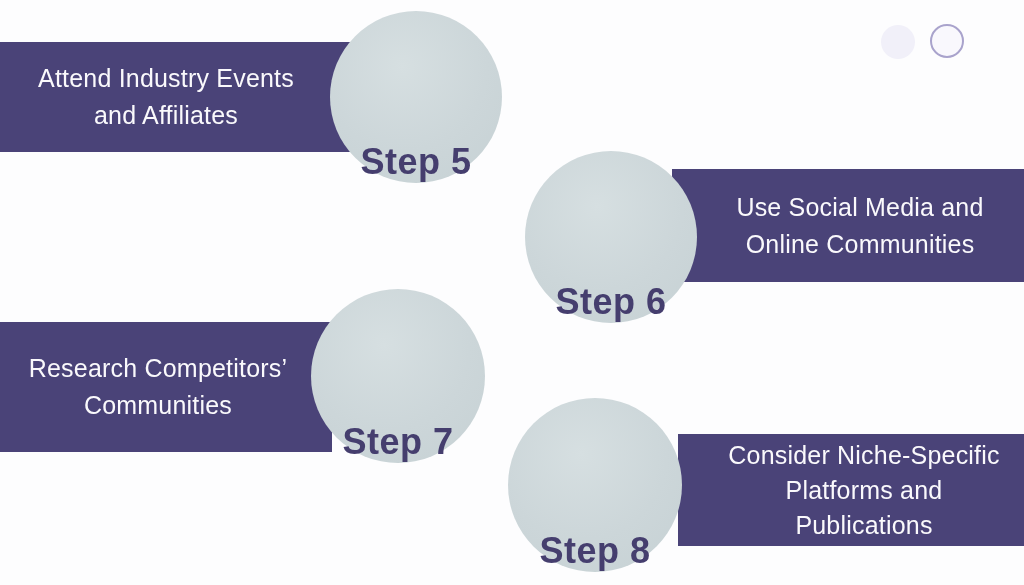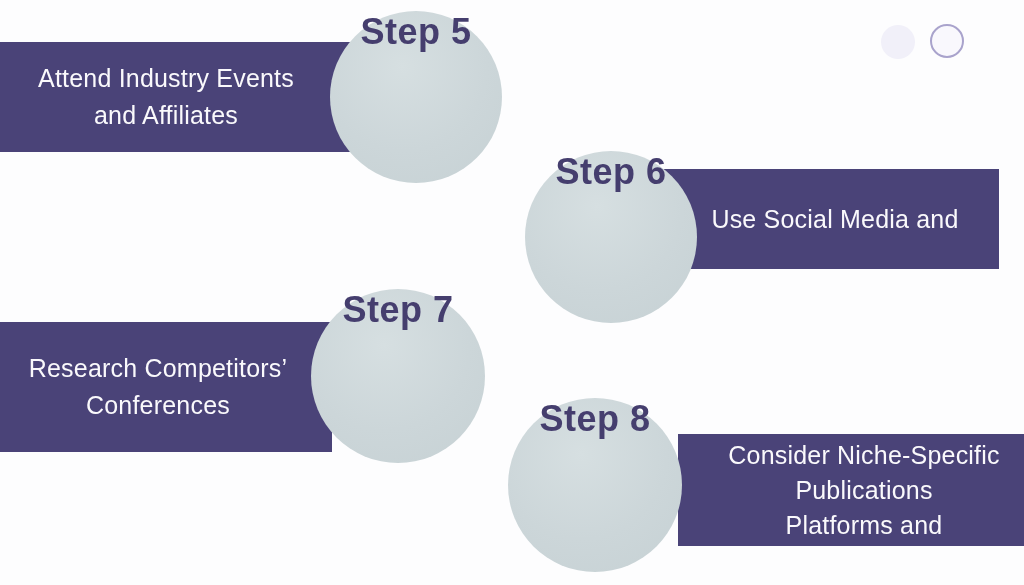--- a/index.html
+++ b/index.html
@@ -31,32 +31,32 @@
     color: #faf9fc;
     font-size: 25px;
     font-weight: normal;
     line-height: 37px;
     text-align: center;
     letter-spacing: 0.2px;
     white-space: nowrap;
   }
 
   .banner-step5 { left: 0;     top: 42px;  width: 350px; height: 110px; padding-right: 18px; }
-  .banner-step6 { left: 647px; top: 169px; width: 352px; height: 100px; padding-left: 24px; }
+  .banner-step6 { left: 672px; top: 169px; width: 352px; height: 113px; padding-left: 24px; }
   .banner-step7 { left: 0;     top: 322px; width: 332px; height: 130px; padding-right: 16px; }
   .banner-step8 { left: 678px; top: 434px; width: 346px; height: 112px; padding-left: 26px; }
   .banner-step8 .line { line-height: 35px; }
 
   
   .step-circle {
     position: absolute;
     border-radius: 50%;
     background: radial-gradient(circle at 42% 32%, #d6dfe1 0%, #ccd6d9 55%, #c6d1d4 100%);
     display: flex;
-    align-items: flex-start;
+    align-items: flex-end;
     justify-content: center;
     z-index: 2;
   }
   .step-circle .step-label {
     color: #453e6e;
     font-size: 36px;
     font-weight: bold;
     letter-spacing: 0.5px;
     white-space: nowrap;
   }
@@ -90,37 +90,38 @@
   <div class="banner banner-step5">
     <div class="line">Attend Industry Events</div>
     <div class="line">and Affiliates</div>
   </div>
   <div class="step-circle circle-step5">
     <span class="step-label">Step 5</span>
   </div>
 
   <div class="banner banner-step6">
     <div class="line">Use Social Media and</div>
+    <div class="line">Online Communities</div>
   </div>
   <div class="step-circle circle-step6">
     <span class="step-label">Step 6</span>
   </div>
 
   <div class="banner banner-step7">
     <div class="line">Research Competitors’</div>
-    <div class="line">Conferences</div>
+    <div class="line">Communities</div>
   </div>
   <div class="step-circle circle-step7">
     <span class="step-label">Step 7</span>
   </div>
 
   <div class="banner banner-step8">
     <div class="line">Consider Niche-Specific</div>
+    <div class="line">Platforms and</div>
     <div class="line">Publications</div>
-    <div class="line">Platforms and</div>
   </div>
   <div class="step-circle circle-step8">
     <span class="step-label">Step 8</span>
   </div>
 
   <div class="decor-dot dot-filled"></div>
   <div class="decor-dot dot-outlined"></div>
 
 </div>
 

